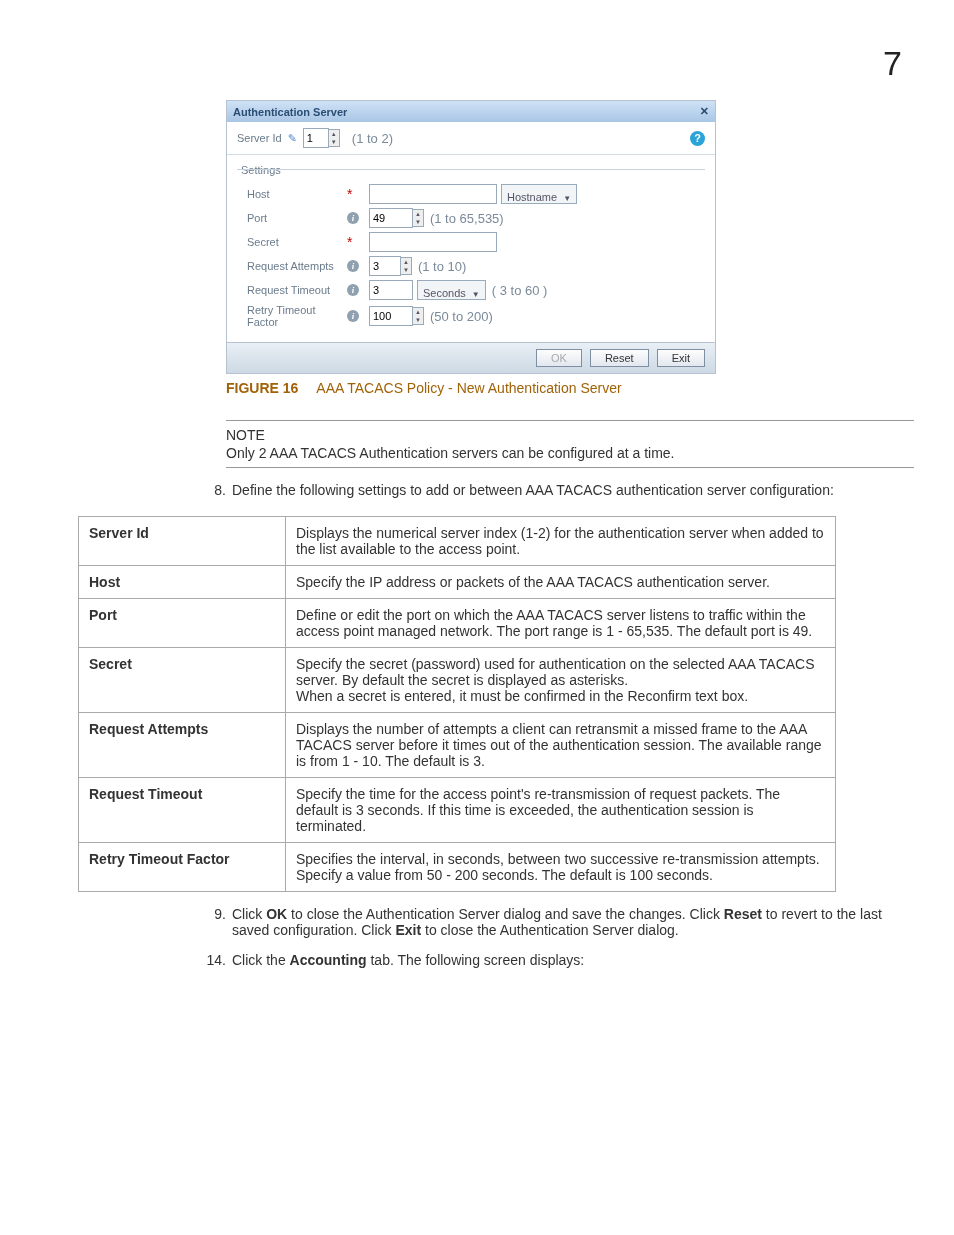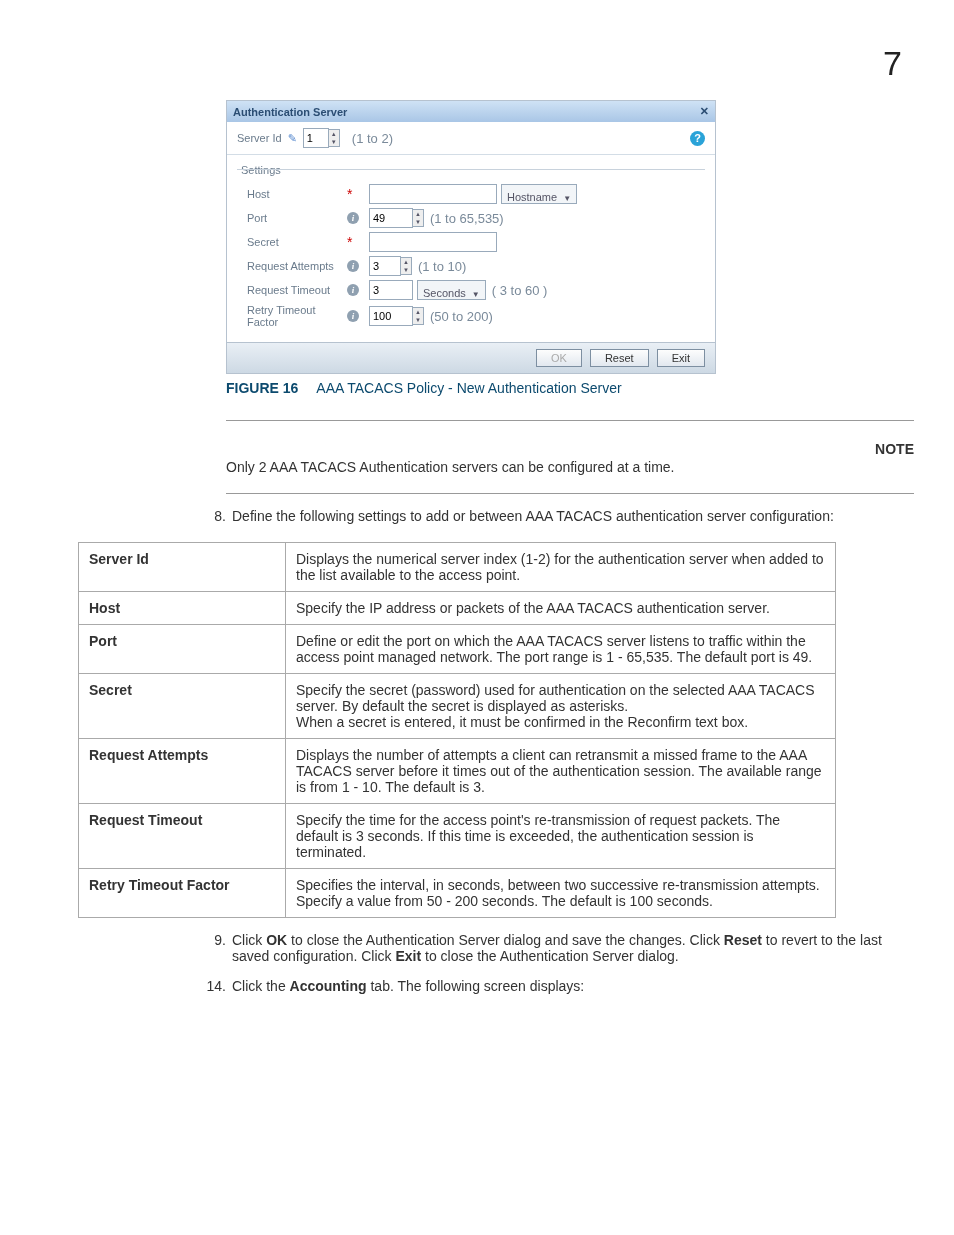--- a/index.html
+++ b/index.html
@@ -31,25 +31,25 @@
   .srow .lab { width:100px; }
   .srow .mark { width:22px; text-align:left; display:flex; align-items:center; }
   .select-fake { display:inline-flex; align-items:flex-end; gap:6px; border:1px solid #99aabb; background:#f2f5f8; height:18px; padding:0 5px; font-size:11px; color:#556; margin-left:4px; }
   .select-fake::after { content:"▼"; font-size:8px; color:#556; }
 
   .dlg-foot { background: linear-gradient(#e9eff5,#cdd9e4); padding:6px 10px; display:flex; justify-content:flex-end; gap:8px; border-top:1px solid #b6c2cf; }
   .btn { font-size:11px; padding:2px 14px; border:1px solid #7d8fa1; background:linear-gradient(#fdfdfd,#e2e8ef); color:#333; cursor:pointer; }
   .btn.disabled { color:#aaa; }
 
   
-  .figcap { font-size: 14px; margin: 4px 0 24px 0; color: #0c4a6e; }
+  .figcap { font-size: 14px; margin: 4px 0 24px 0; color: #a16207; }
   .figlabel { font-weight: bold; margin-right: 18px; }
   .hr { border: none; border-top: 1px solid #999; margin: 0; }
-  .notehead { font-weight: bold; margin: 20px 0 2px 0; text-align: right; }
-  .notetext { margin-bottom: 18px; }
+  .notehead { font-weight: normal; margin: 6px 0 2px 0; }
+  .notetext { margin-bottom: 6px; }
 
   .step { display: flex; margin: 14px 0 10px -24px; }
   .stepnum { width: 24px; text-align: right; margin-right: 6px; }
   .steptext { flex:1; }
 
   
   table.desc { width: 758px; margin-left:-148px; border-collapse: collapse; margin-top: 18px; margin-bottom: 6px; }
   table.desc td, table.desc th { border: 1px solid #aaa; padding: 8px 10px; vertical-align: top; text-align: left; font-size: 14px; }
   table.desc th { width: 186px; font-weight: bold; background:#fff; }
   .italic { }

